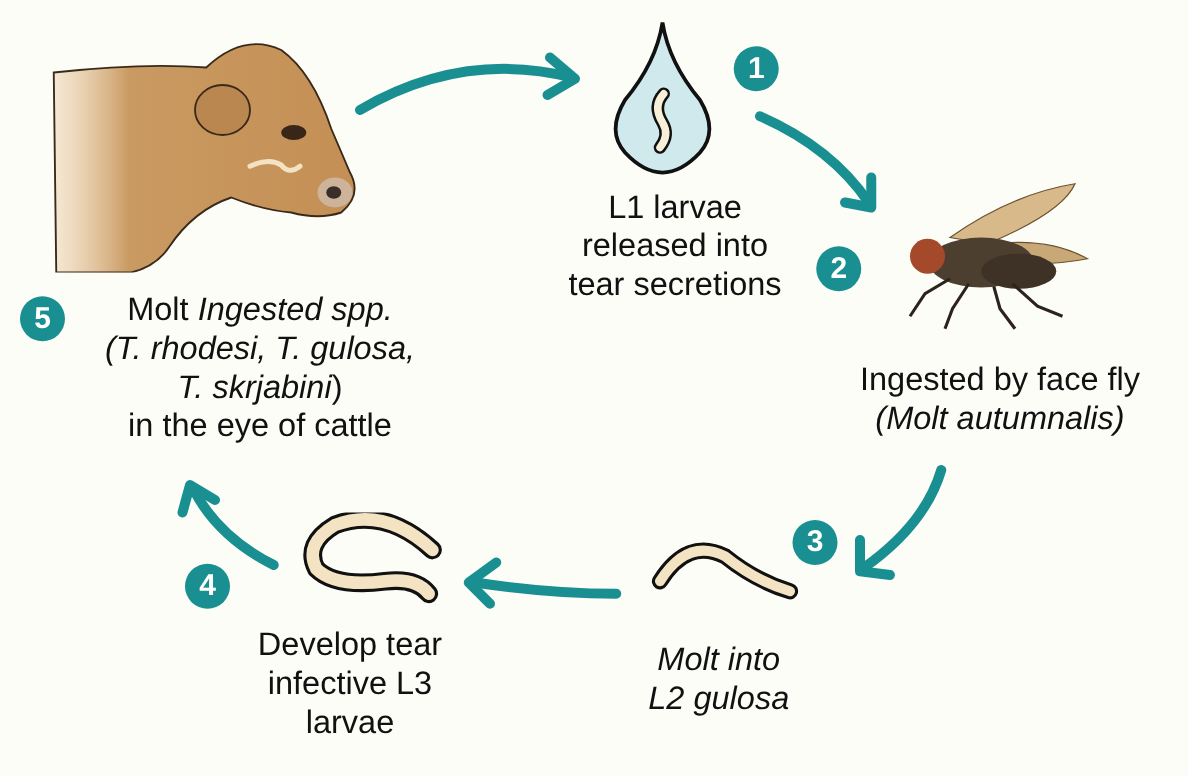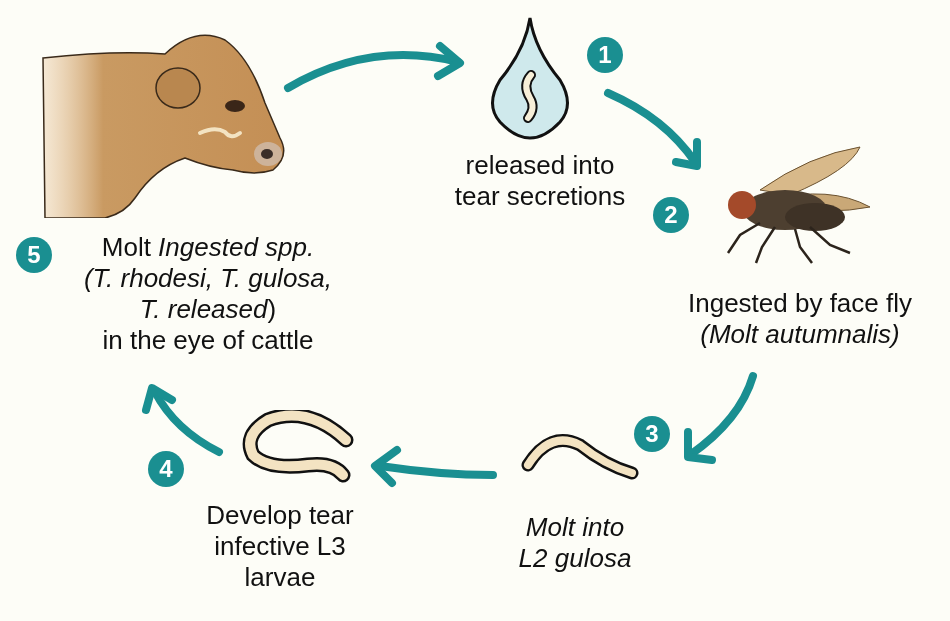--- a/index.html
+++ b/index.html
@@ -90,20 +90,21 @@
   <path d="M108 30 Q 70 -5 30 10 Q 5 25 15 45 Q 30 60 70 55 Q 95 52 105 65" fill="none" stroke="#f3e3c2" stroke-width="10" stroke-linecap="round"></path>
 </svg>
 
 <div class="badge" style="left:587px;top:37px;">1</div>
 <div class="badge" style="left:653px;top:197px;">2</div>
 <div class="badge" style="left:634px;top:416px;">3</div>
 <div class="badge" style="left:148px;top:451px;">4</div>
 <div class="badge" style="left:16px;top:237px;">5</div>
 
 <div class="label" style="left:420px;top:150px;width:240px;">
+  <div>L1 larvae</div>
   <div>released into</div>
   <div>tear secretions</div>
 </div>
 
 <div class="label" style="left:655px;top:288px;width:290px;">
   <div>Ingested by face fly</div>
   <div><i>(Molt autumnalis)</i></div>
 </div>
 
 <div class="label" style="left:500px;top:512px;width:150px;font-style:italic;">
@@ -113,15 +114,15 @@
 
 <div class="label" style="left:180px;top:500px;width:200px;">
   <div>Develop tear</div>
   <div>infective L3</div>
   <div>larvae</div>
 </div>
 
 <div class="label" style="left:58px;top:232px;width:300px;">
   <div><span>Molt </span><i>Ingested spp.</i></div>
   <div><i>(T. rhodesi, T. gulosa,</i></div>
-  <div><i>T. released</i><span>)</span></div>
+  <div><i>T. skrjabini</i><span>)</span></div>
   <div>in the eye of cattle</div>
 </div>
 
 </body></html>

